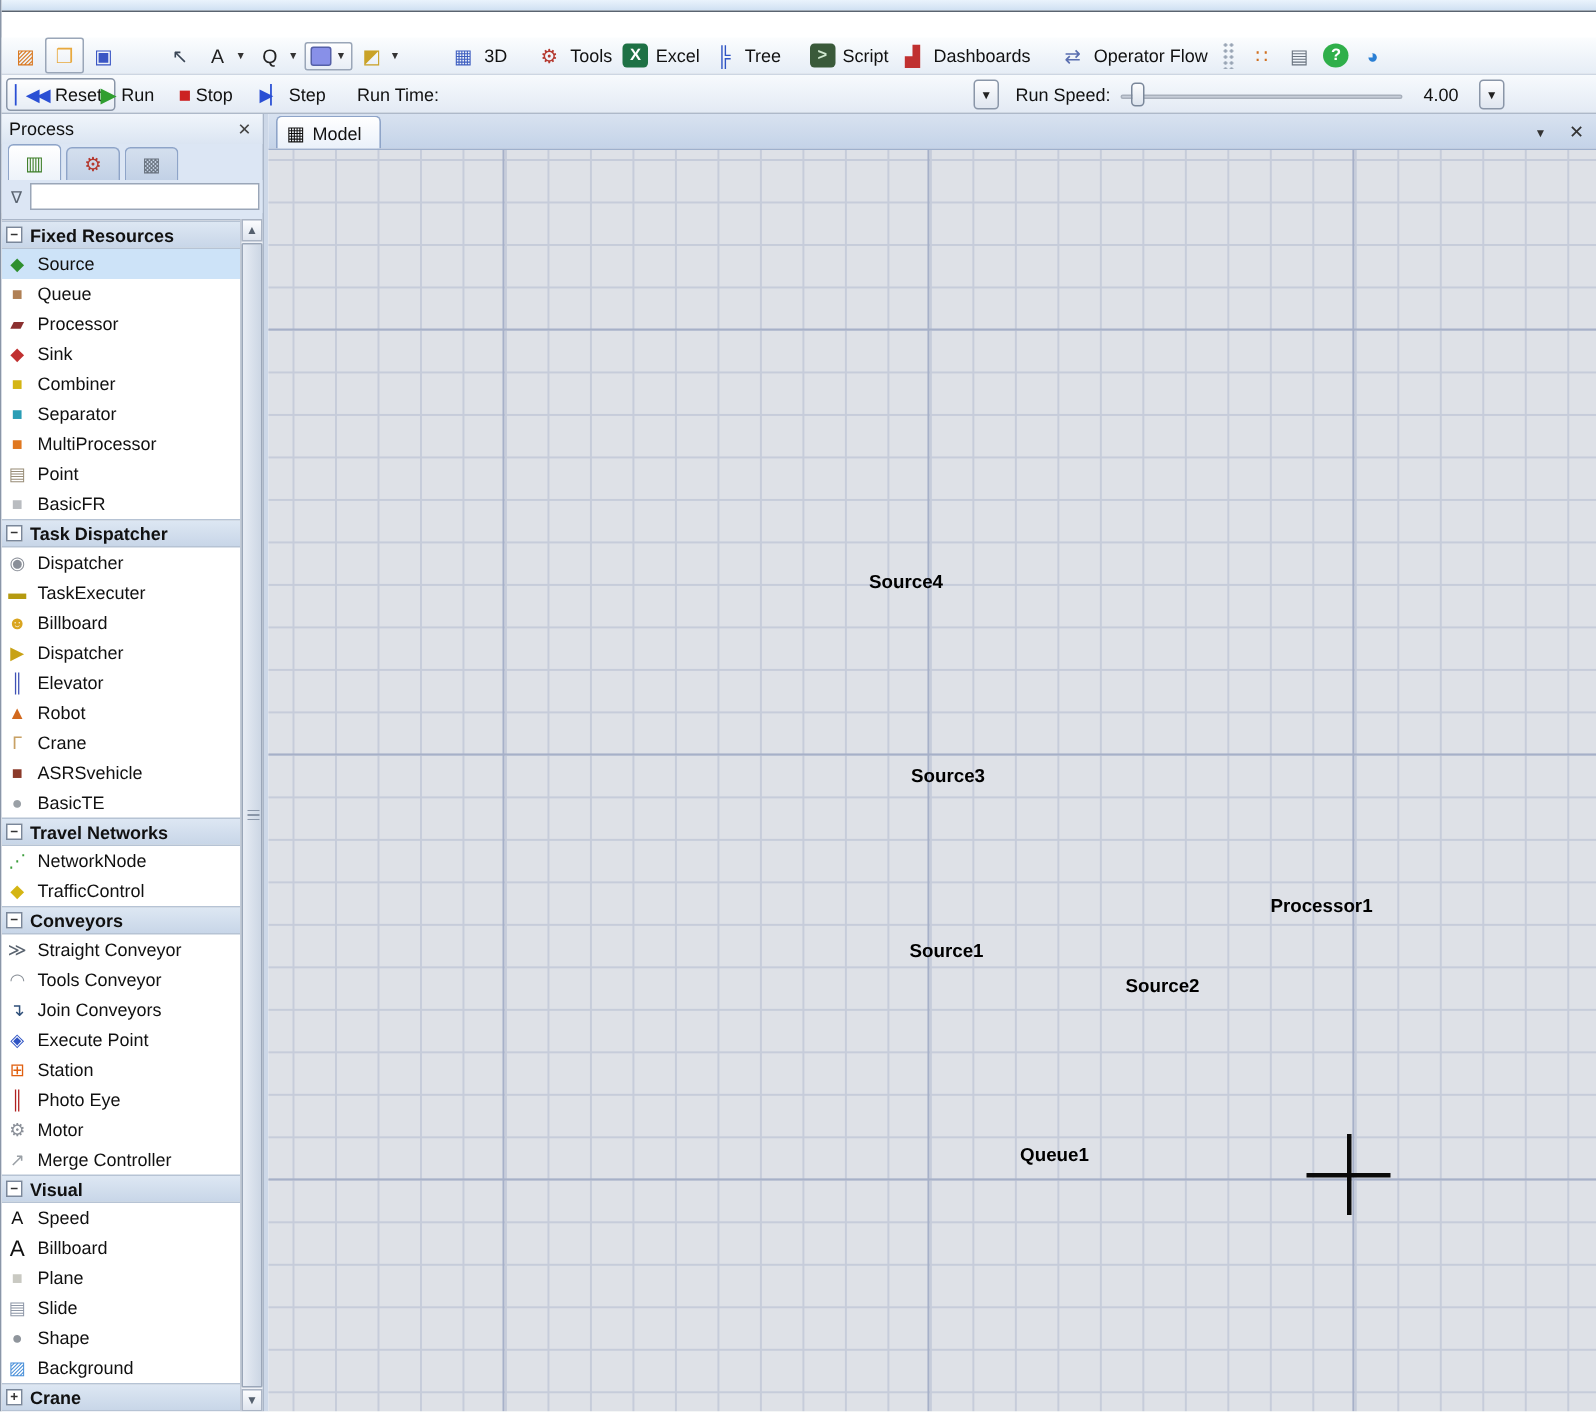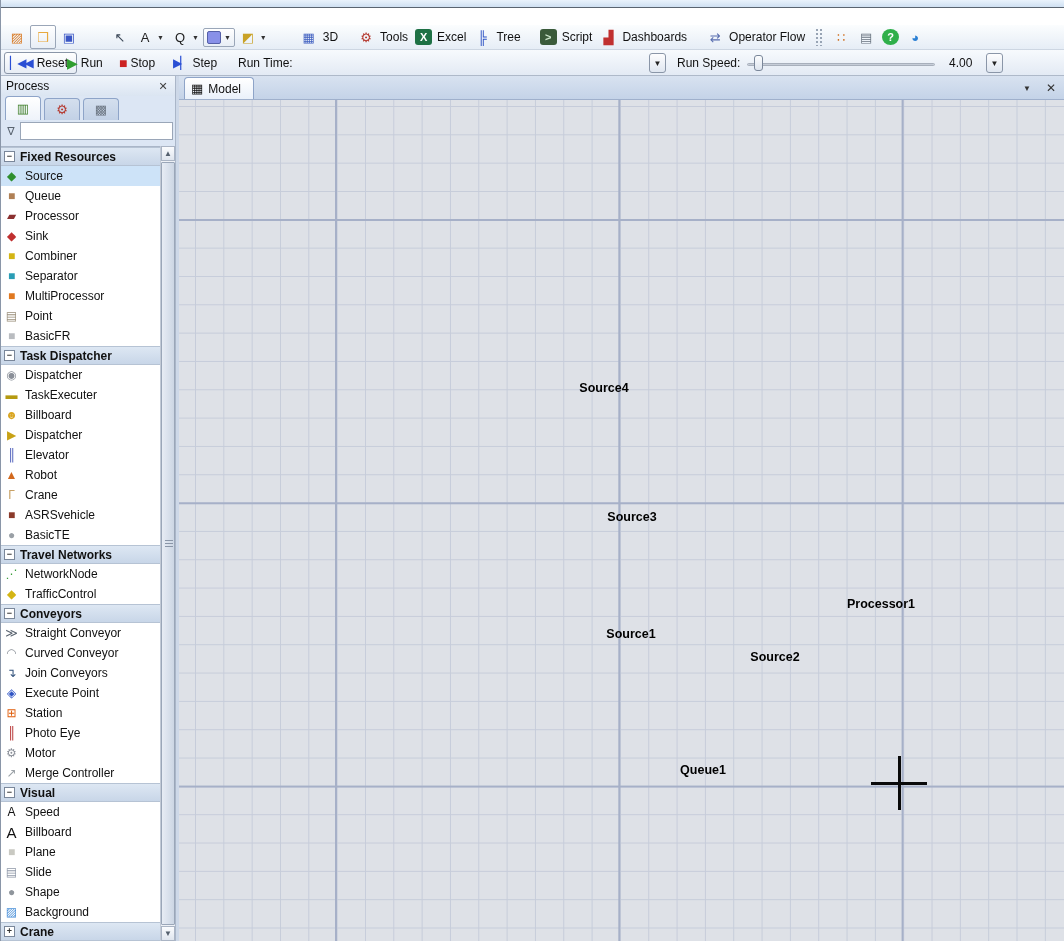--- a/index.html
+++ b/index.html
@@ -340,21 +340,21 @@
         <div class="lib-header">
           <span class="collapse-box">−</span>
           <span>Conveyors</span>
         </div>
         <div class="lib-item">
           <span class="li-icon" style="color: rgb(90, 100, 112);">≫</span>
           <span>Straight Conveyor</span>
         </div>
         <div class="lib-item">
           <span class="li-icon" style="color: rgb(138, 144, 152);">◠</span>
-          <span>Curved Conveyor</span>
+          <span>Tools Conveyor</span>
         </div>
         <div class="lib-item">
           <span class="li-icon" style="color: rgb(48, 80, 122);">↴</span>
           <span>Join Conveyors</span>
         </div>
         <div class="lib-item">
           <span class="li-icon" style="color: rgb(47, 84, 196);">◈</span>
           <span>Execute Point</span>
         </div>
         <div class="lib-item">

